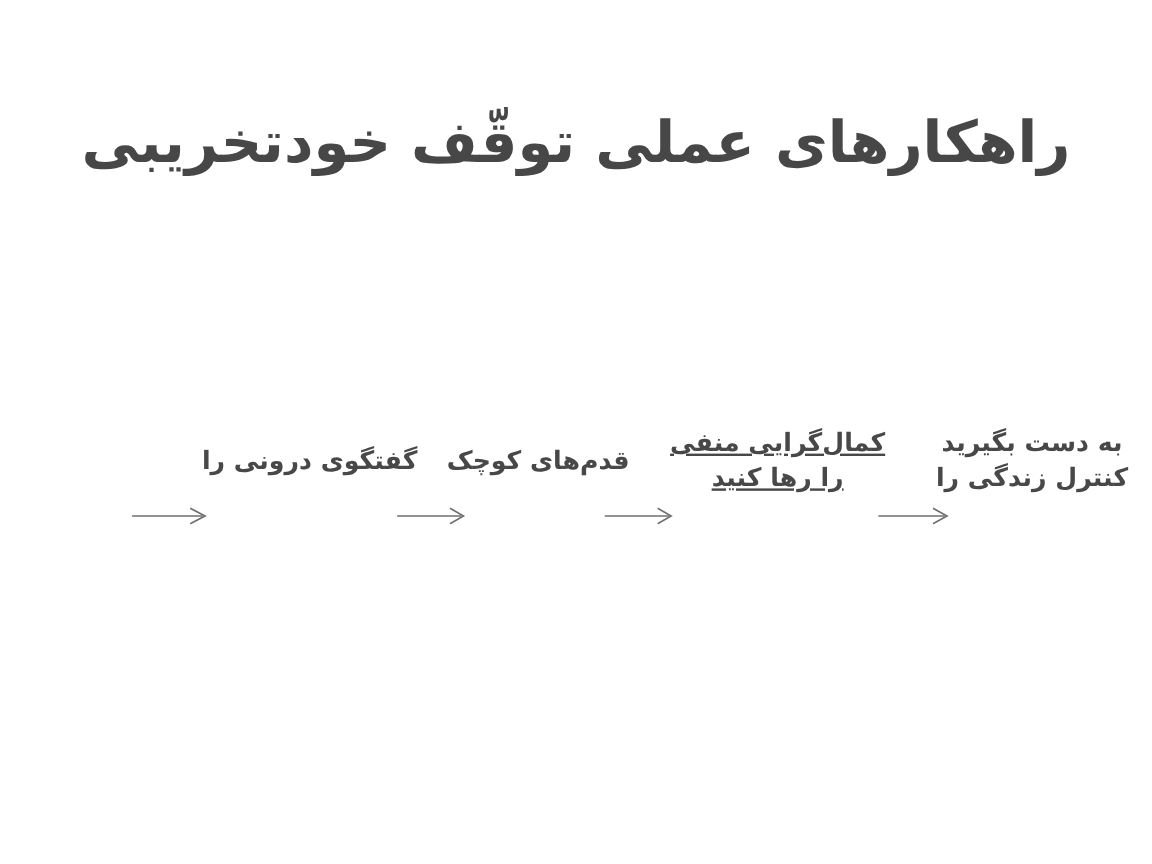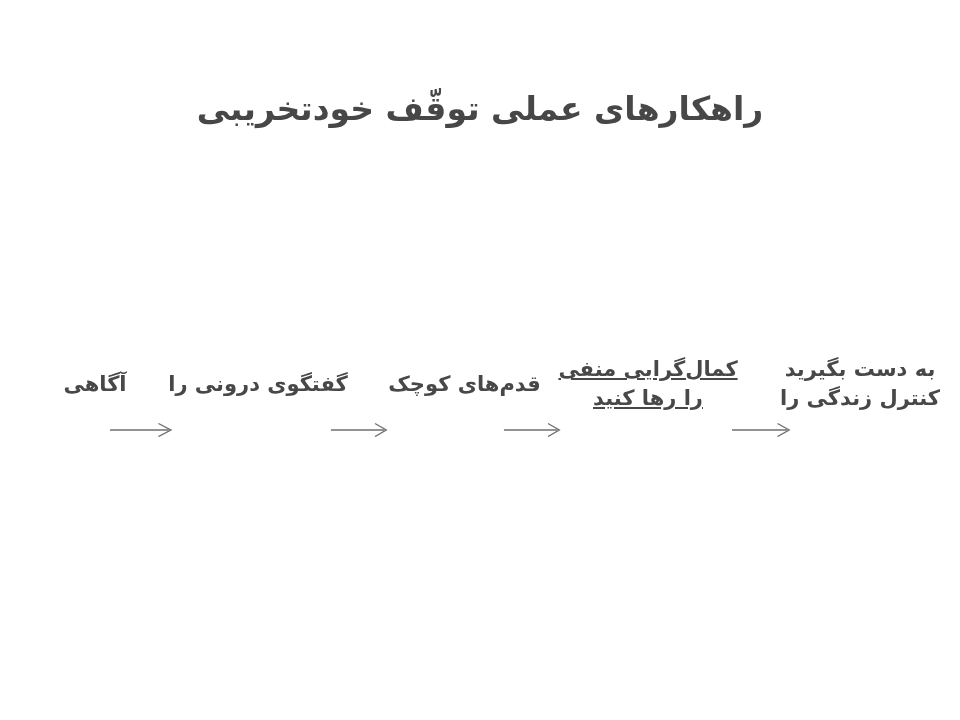--- a/index.html
+++ b/index.html
@@ -16,21 +16,21 @@
     font-family: "DejaVu Sans", sans-serif;
   }
   .title {
     position: absolute;
     top: 88px;
     left: 0;
     width: 100%;
     margin: 0;
     text-align: center;
     direction: rtl;
-    font-size: 33px;
+    font-size: 48px;
     font-weight: bold;
     color: #474747;
     line-height: 1.3;
     letter-spacing: 0;
   }
   .flow {
     position: absolute;
     inset: 0;
   }
   .step {
@@ -44,21 +44,21 @@
     direction: rtl;
     text-align: center;
     font-size: 21px;
     font-weight: bold;
     color: #484848;
     line-height: 29px;
     white-space: nowrap;
   }
   .s1 { left: 30px;  width: 130px; }
   .s2 { left: 158px; width: 200px; }
-  .s3 { left: 372px; width: 185px; align-items: center; }
+  .s3 { left: 356px; width: 185px; align-items: center; }
   .s4 { left: 548px; width: 200px; text-decoration: underline; }
   .s5 { left: 760px; width: 200px; }
   .arrow {
     position: absolute;
     top: 421px;
     height: 16px;
     display: block;
   }
   .a1 { left: 109px; width: 66px; }
   .a2 { left: 330px; width: 60px; }
@@ -68,23 +68,20 @@
 </style>
 </head>
 <body>
 
 <div class="slide">
 
   <h1 class="title" lang="fa" dir="rtl">راهکارهای عملی توقّف خودتخریبی</h1>
 
   <div class="flow">
 
-    <div class="step s1" lang="fa">
-      <span>آگاهی</span>
-    </div>
 
     <div class="arrow a1">
       <svg viewBox="0 0 64 16" preserveAspectRatio="none" xmlns="http://www.w3.org/2000/svg">
         <line x1="1" y1="9" x2="58" y2="9" stroke="#6f6f6f" stroke-width="1.4" fill="none"></line>
         <polyline points="48,2.5 60,9 48,15.5" stroke="#6f6f6f" stroke-width="1.4" fill="none"></polyline>
       </svg>
     </div>
 
     <div class="step s2" lang="fa">
       <span>گفتگوی درونی را</span>

